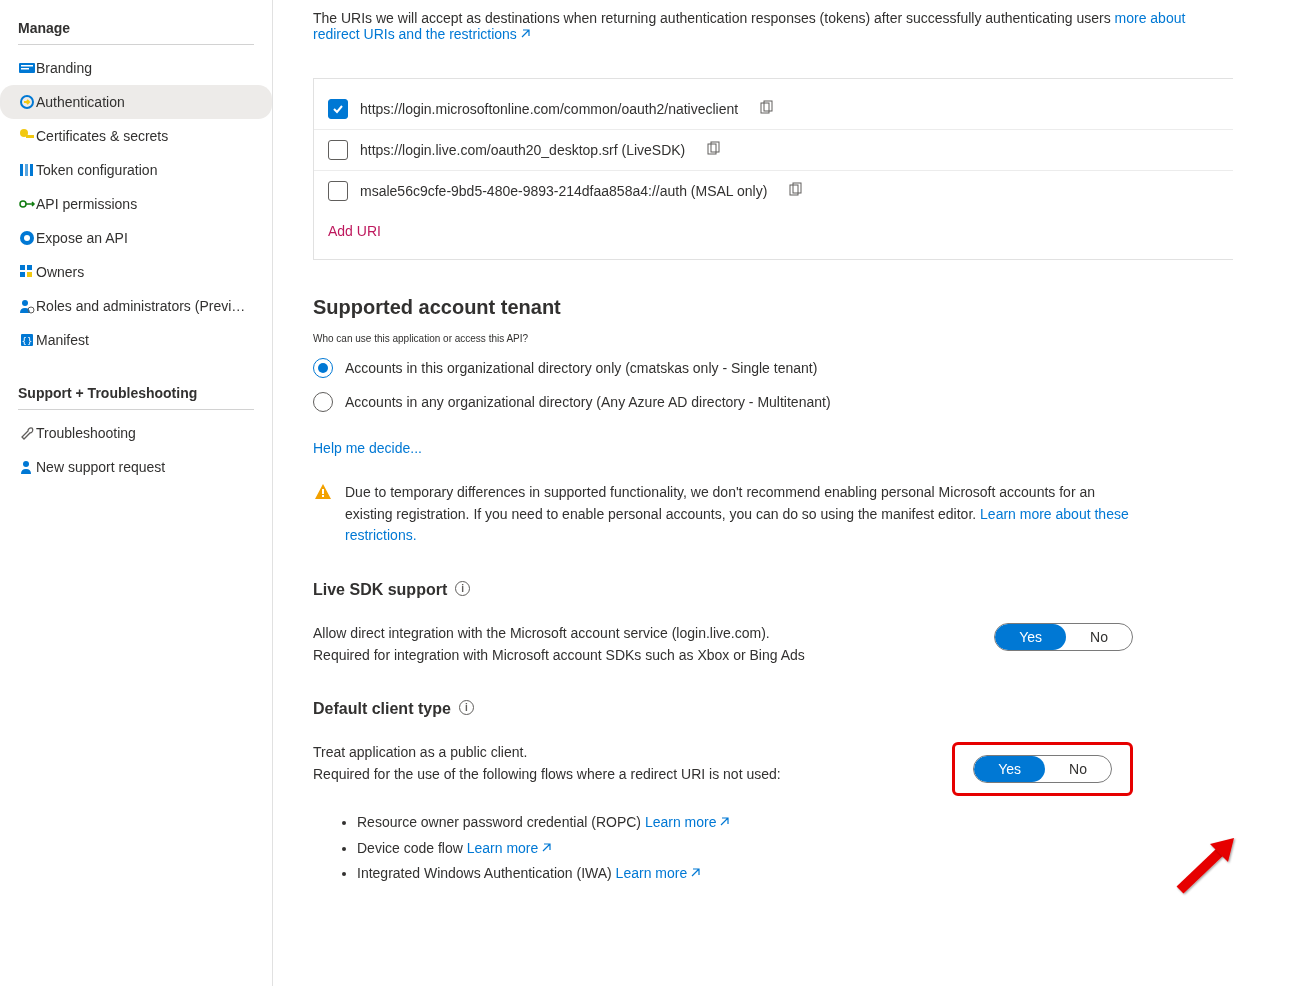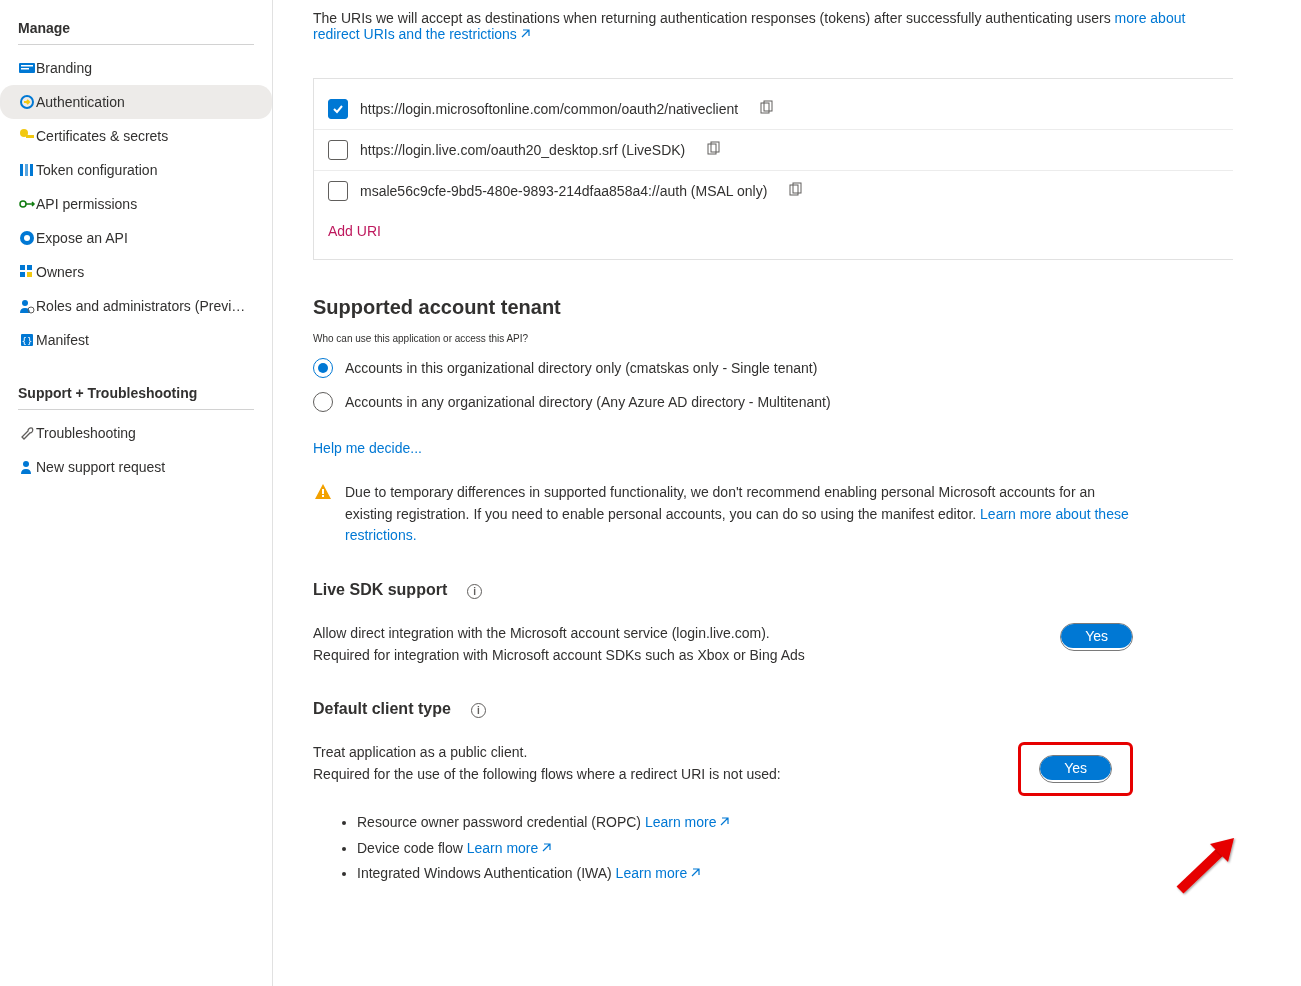--- a/index.html
+++ b/index.html
@@ -118,41 +118,40 @@
       content: "";
       width: 10px; height: 10px; border-radius: 50%; background: #0078d4;
     }
     .radio-label { font-size: 14px; }
 
     .help-link { display:inline-block; margin-top: 28px; color:#0078d4; cursor:pointer; font-size:14px; }
 
     .warning-row { display: flex; gap: 12px; margin-top: 26px; max-width: 820px; }
     .warning-text { font-size: 14px; line-height: 1.55; }
 
-    h3.sub-h { font-size: 16px; font-weight: 600; margin-top: 34px; display:flex; align-items:flex-end; gap:20px; }
+    h3.sub-h { font-size: 16px; font-weight: 600; margin-top: 34px; display:flex; align-items:flex-start; gap:8px; }
 
     .setting-row {
       display: flex;
       justify-content: space-between;
       align-items: flex-start;
       margin-top: 24px;
       max-width: 820px;
       gap: 40px;
     }
     .setting-desc { font-size: 14px; line-height: 1.55; max-width: 560px; }
 
     .toggle-wrap { flex-shrink:0; }
     .toggle {
       display: flex;
       border: 1px solid #7a7a7a;
       border-radius: 16px;
       overflow: hidden;
       height: 28px;
       cursor: pointer;
-      flex-direction: column;
     }
     .toggle .opt {
       padding: 4px 24px;
       font-size: 14px;
       display: flex; align-items: center;
     }
     .toggle .opt.on { background: #0078d4; color: #fff; border-radius: 14px; }
     .toggle .opt.off { color: #323130; }
 
     .highlight-box {

